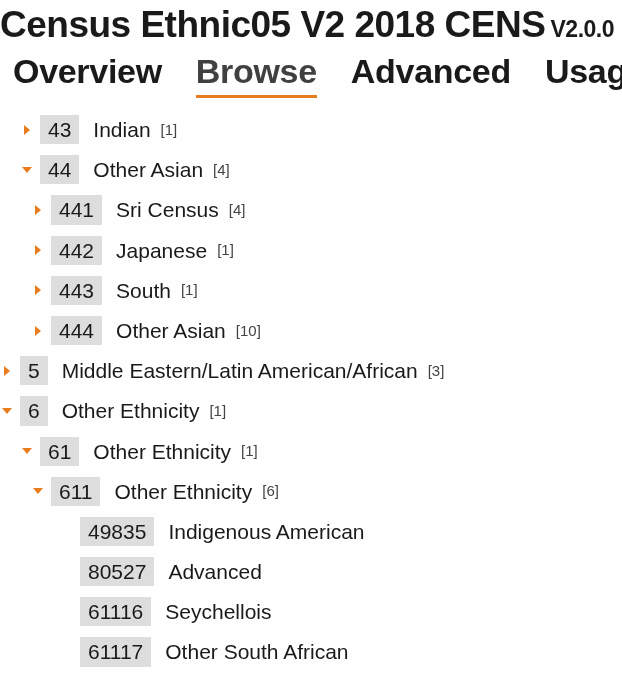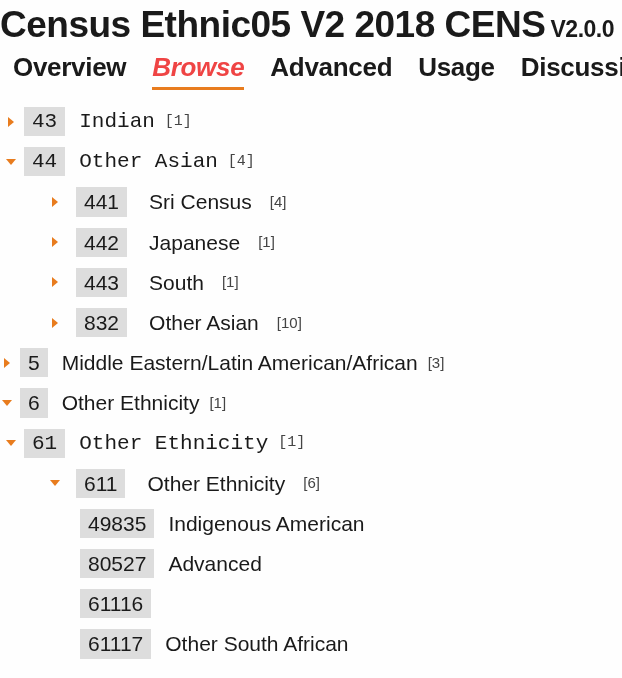--- a/index.html
+++ b/index.html
@@ -23,34 +23,33 @@
     margin: 4px 0 0 0;
   }
   .version {
     font-size: 23px;
     font-weight: 700;
     letter-spacing: -0.5px;
     margin-right: 8px;
   }
   .tabs {
     display: flex;
-    gap: 26px;
+    gap: 34px;
     padding: 6px 0 0 13px;
-    font-size: 26px;
+    font-size: 34px;
     font-weight: 700;
     letter-spacing: -0.3px;
   }
   .tab {
     cursor: pointer;
     padding-bottom: 4px;
   }
   .tab.active {
-    color: #ef4444;
+    color: #404040;
     border-bottom: 3px solid #e87c1e;
-    font-style: italic;
   }
   .tree {
     padding: 14px 0 0 0;
     font-size: 21px;
   }
   .node {
     display: flex;
     align-items: center;
     margin: 3px 0 11px 0;
     line-height: 1.2;
@@ -82,22 +81,22 @@
   .label {
     margin-right: 10px;
   }
   .count {
     font-size: 15px;
     color: #444;
     letter-spacing: 0;
   }
   
   .lvl-1 { padding-left: 0px; }
-  .lvl-2 { padding-left: 4px; font-family: Liberation Mono, monospace; }
-  .lvl-3 { padding-left: 48px; gap: 8px; }
+  .lvl-2 { padding-left: 20px; }
+  .lvl-3 { padding-left: 31px; }
   .lvl-4 { padding-left: 60px; }
 </style>
 </head>
 <body>
 
 <div class="header">
   <div class="title">Census Ethnic05 V2 2018 CENS</div>
   <div class="version">V2.0.0</div>
 </div>
 
@@ -159,21 +158,21 @@
       <span class="code">443</span>
       <span class="label">South</span>
       <span class="count">[1]</span>
     </div>
     <div class="node lvl-3">
       <span class="chev">
         <svg width="12" height="12" viewBox="0 0 12 12">
           <path d="M3 1 L9 6 L3 11 Z" fill="#e87c1e"></path>
         </svg>
       </span>
-      <span class="code">832</span>
+      <span class="code">444</span>
       <span class="label">Other Asian</span>
       <span class="count">[10]</span>
     </div>
     <div class="node lvl-1">
       <span class="chev">
         <svg width="12" height="12" viewBox="0 0 12 12">
           <path d="M3 1 L9 6 L3 11 Z" fill="#e87c1e"></path>
         </svg>
       </span>
       <span class="code">5</span>
@@ -216,19 +215,20 @@
       <span class="label">Indigenous American</span>
     </div>
     <div class="node lvl-4">
       <span class="spacer-chev"></span>
       <span class="code">80527</span>
       <span class="label">Advanced</span>
     </div>
     <div class="node lvl-4">
       <span class="spacer-chev"></span>
       <span class="code">61116</span>
+      <span class="label">Seychellois</span>
     </div>
     <div class="node lvl-4">
       <span class="spacer-chev"></span>
       <span class="code">61117</span>
       <span class="label">Other South African</span>
     </div>
   </div>
 
 </body></html>

